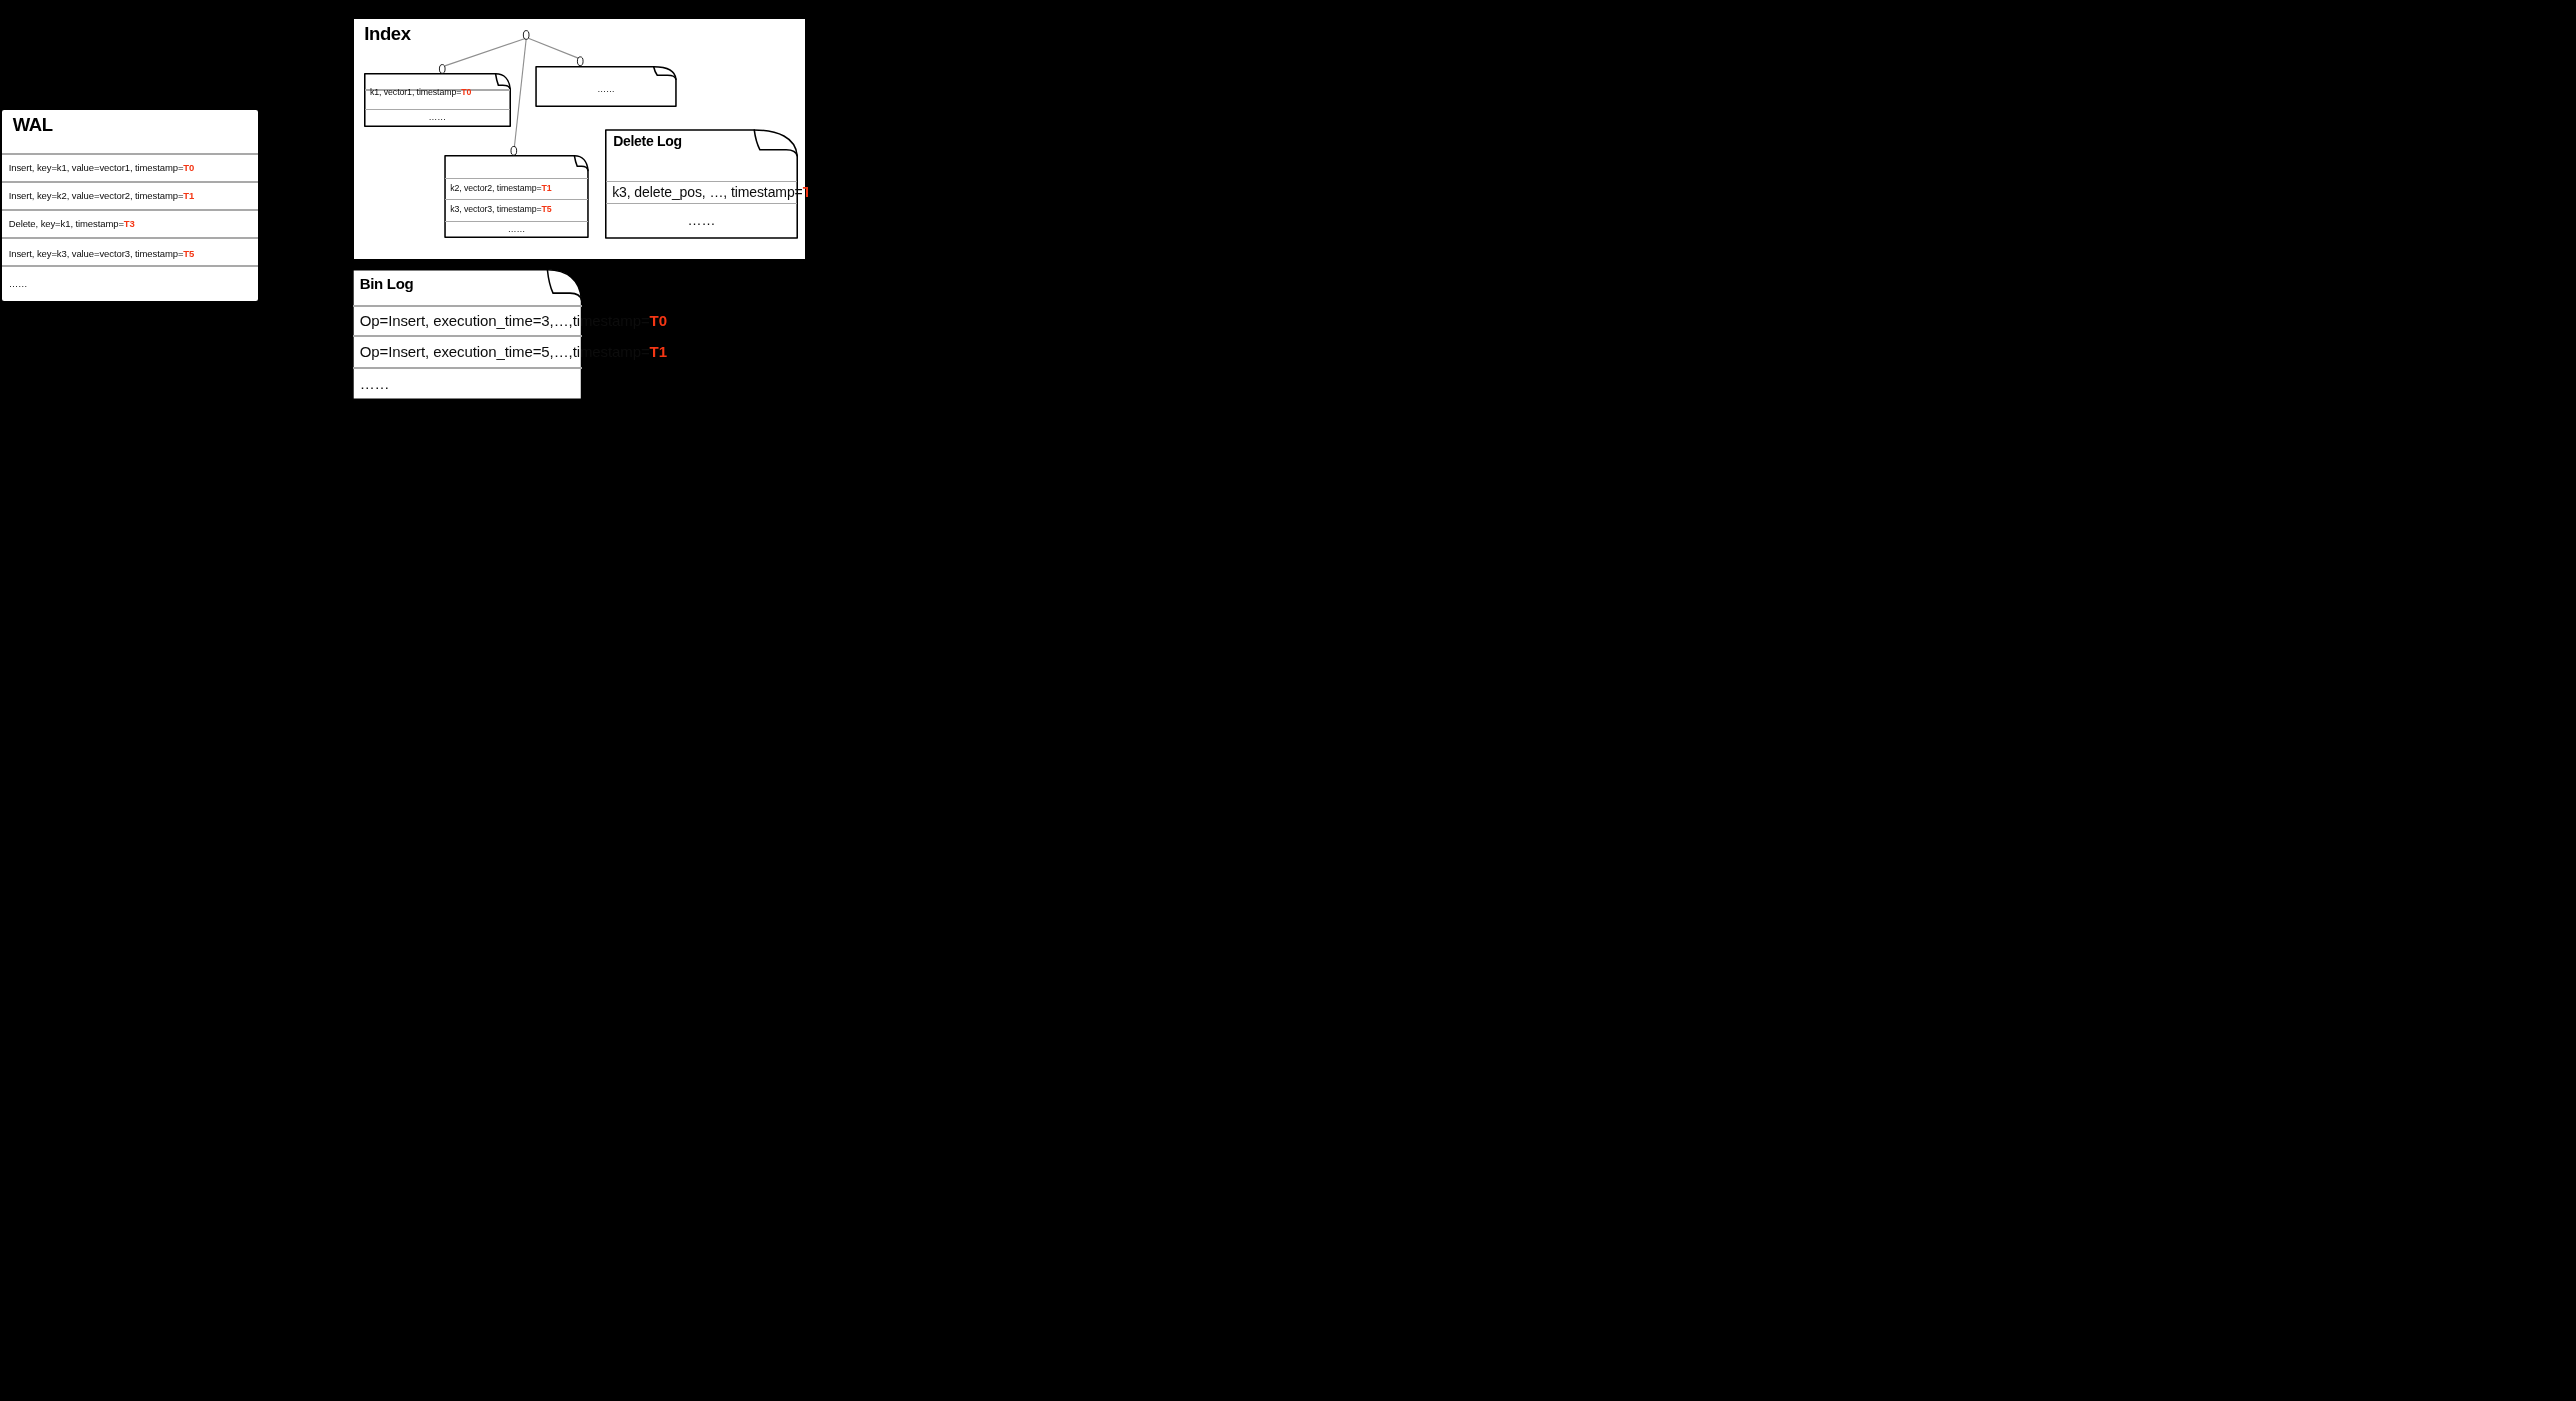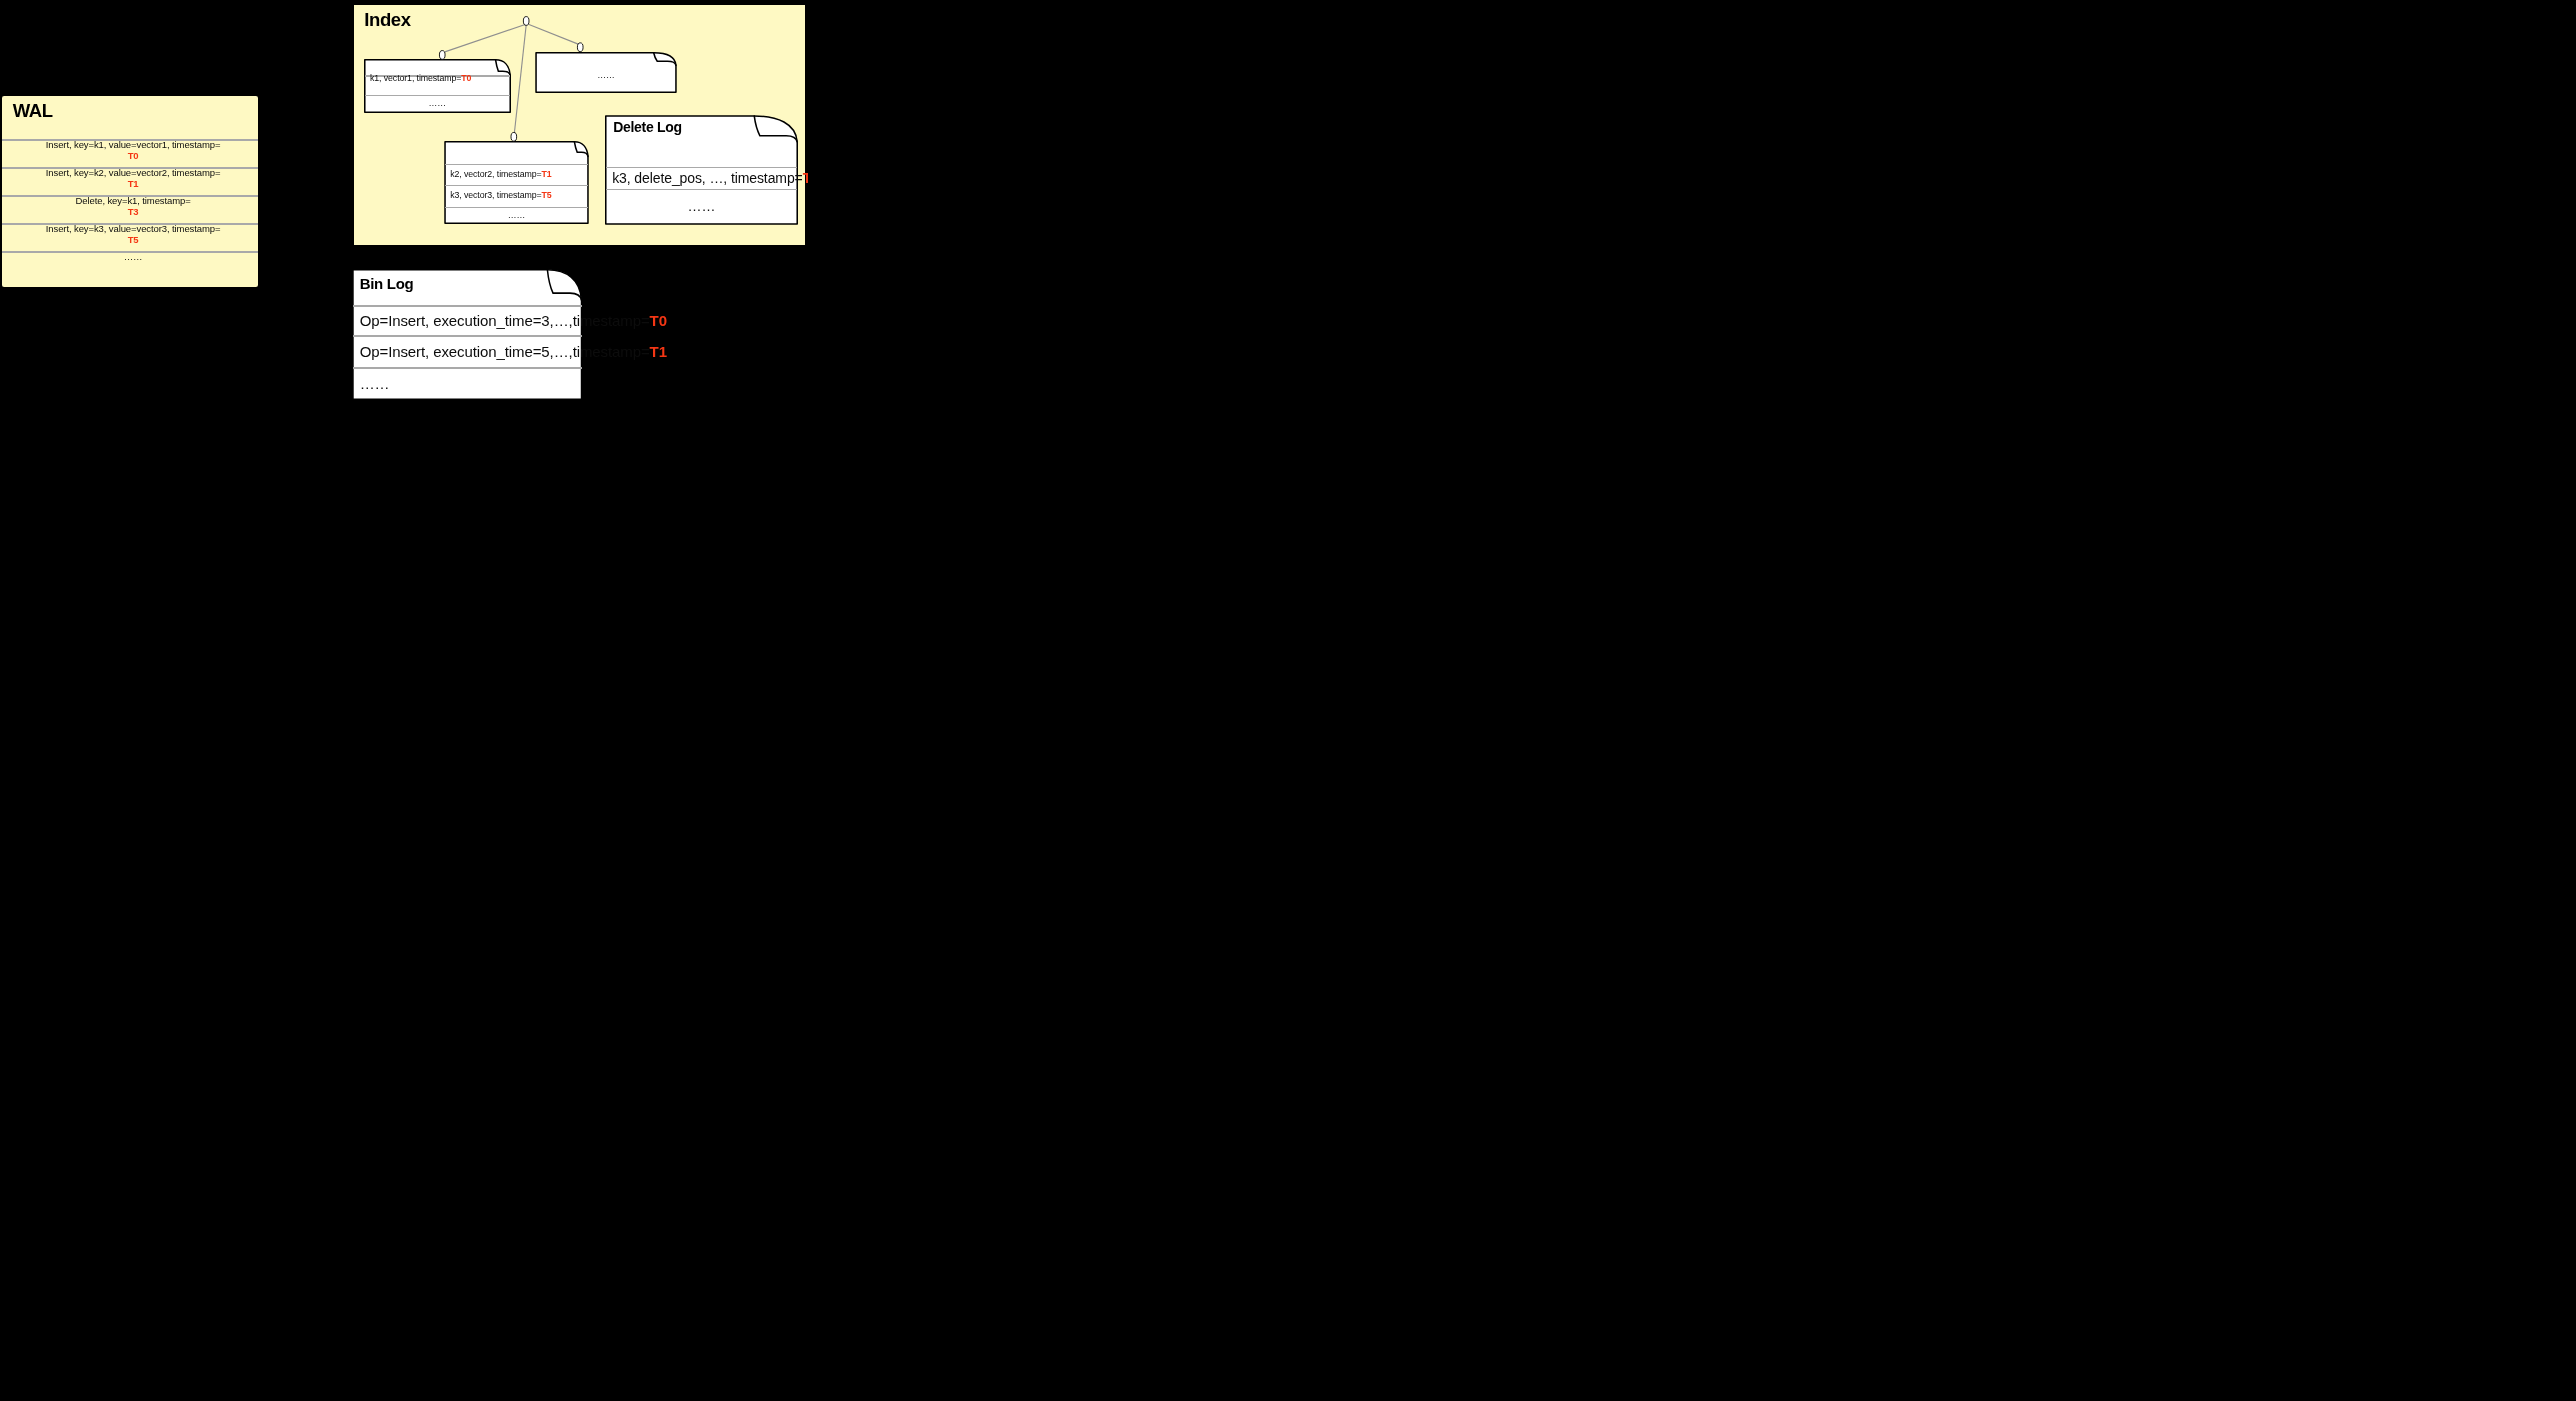--- a/index.html
+++ b/index.html
@@ -1,30 +1,30 @@
 <!DOCTYPE html>
 <html style="font-size:8.2px"><head>
 <meta charset="utf-8">
 <style>
   html,body{margin:0;padding:0;background:#000;}
   .canvas{
     position:relative;width:808px;height:402px;background:#000;overflow:hidden;
     font-family:"Liberation Sans",sans-serif;color:#0c0c0c;
   }
   
-  .panel{position:absolute;background:#fef9c3;}
+  .panel{position:absolute;background:#ffffff;margin-top:14px;}
   .hr{position:absolute;left:0;right:0;height:1.5px;background:#a9a9a9;}
   .trow{position:absolute;left:0;right:0;display:flex;align-items:center;}
   .trow .t{white-space:pre;letter-spacing:-0.1px;}
   .ts{color:#f43614;font-weight:bold;white-space:pre;letter-spacing:-0.1px;}
   .title{position:absolute;font-weight:bold;letter-spacing:-0.4px;color:#000;}
   
   .wal{left:1.5px;top:96px;width:256px;height:191px;border-radius:2.1px;}
   .wal .title{left:11.3px;top:4.1px;font-size:18.5px;}
-  .wal .trow{padding-left:7.2px;font-size:9.5px;flex-direction:column;}
+  .wal .trow{padding-left:7.2px;font-size:9.5px;}
   
   .index{left:353px;top:3.6px;width:453px;height:242px;border:1px solid #000;box-sizing:border-box;}
   .index .title{left:10.3px;top:4.1px;font-size:18.5px;}
   .tree{position:absolute;left:0;top:0;pointer-events:none;z-index:6;}
   .tree line{stroke:#8f8f8f;stroke-width:2.2;}
   .tree ellipse{fill:#fff;stroke:#000;stroke-width:1.7;}
   
   .file{position:absolute;z-index:2;}
   .file .shape{position:absolute;left:0;top:0;overflow:visible;}
   .page{fill:#fff;stroke:#000;stroke-width:3;stroke-linejoin:round;}

